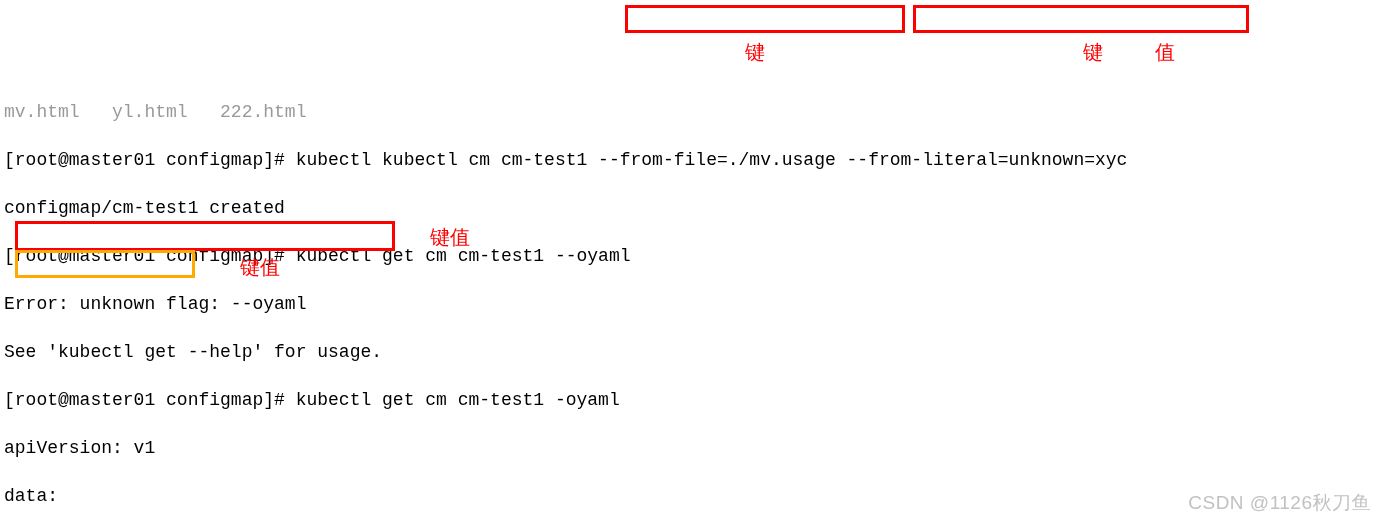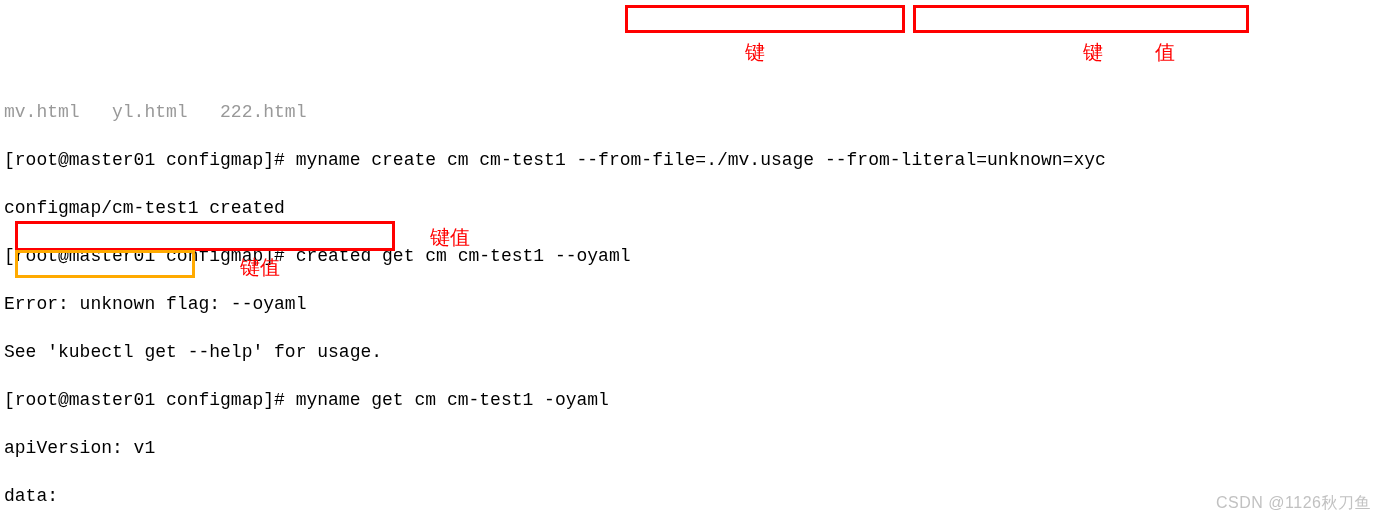--- a/index.html
+++ b/index.html
@@ -37,41 +37,41 @@
       font-size: 20px;
       font-weight: 500;
       pointer-events: none;
     }
     .watermark {
       position: absolute;
       right: 18px;
       bottom: 10px;
       color: rgba(160,160,160,0.65);
       font-family: "Microsoft YaHei", sans-serif;
-      font-size: 16px;
+      font-size: 19px;
       letter-spacing: 0.5px;
       pointer-events: none;
     }
     .top-fade {
       color: #999;
       filter: blur(0.4px);
     }
   </style>
 </head>
 <body>
 
 
 
 <span class="term-line top-fade">mv.html   yl.html   222.html</span>
-<span class="term-line"><span>[root@master01 configmap]# </span><span>myname create cm cm-test1 </span><span>--from-file=./mv.usage</span><span> </span><span>--from-literal=unknown=xyc</span></span>
+<span class="term-line"><span>[root@master01 configmap]# </span><span>kubectl kubectl cm cm-test1 </span><span>--from-file=./mv.usage</span><span> </span><span>--from-literal=unknown=xyc</span></span>
 <span class="term-line">configmap/cm-test1 created</span>
-<span class="term-line"><span>[root@master01 configmap]# </span><span>created get cm cm-test1 --oyaml</span></span>
+<span class="term-line"><span>[root@master01 configmap]# </span><span>kubectl get cm cm-test1 --oyaml</span></span>
 <span class="term-line">Error: unknown flag: --oyaml</span>
 <span class="term-line">See 'kubectl get --help' for usage.</span>
-<span class="term-line"><span>[root@master01 configmap]# </span><span>myname get cm cm-test1 -oyaml</span></span>
+<span class="term-line"><span>[root@master01 configmap]# </span><span>kubectl get cm cm-test1 -oyaml</span></span>
 <span class="term-line">apiVersion: v1</span>
 <span class="term-line">data:</span>
 
 
 
 
 
 
 
 

